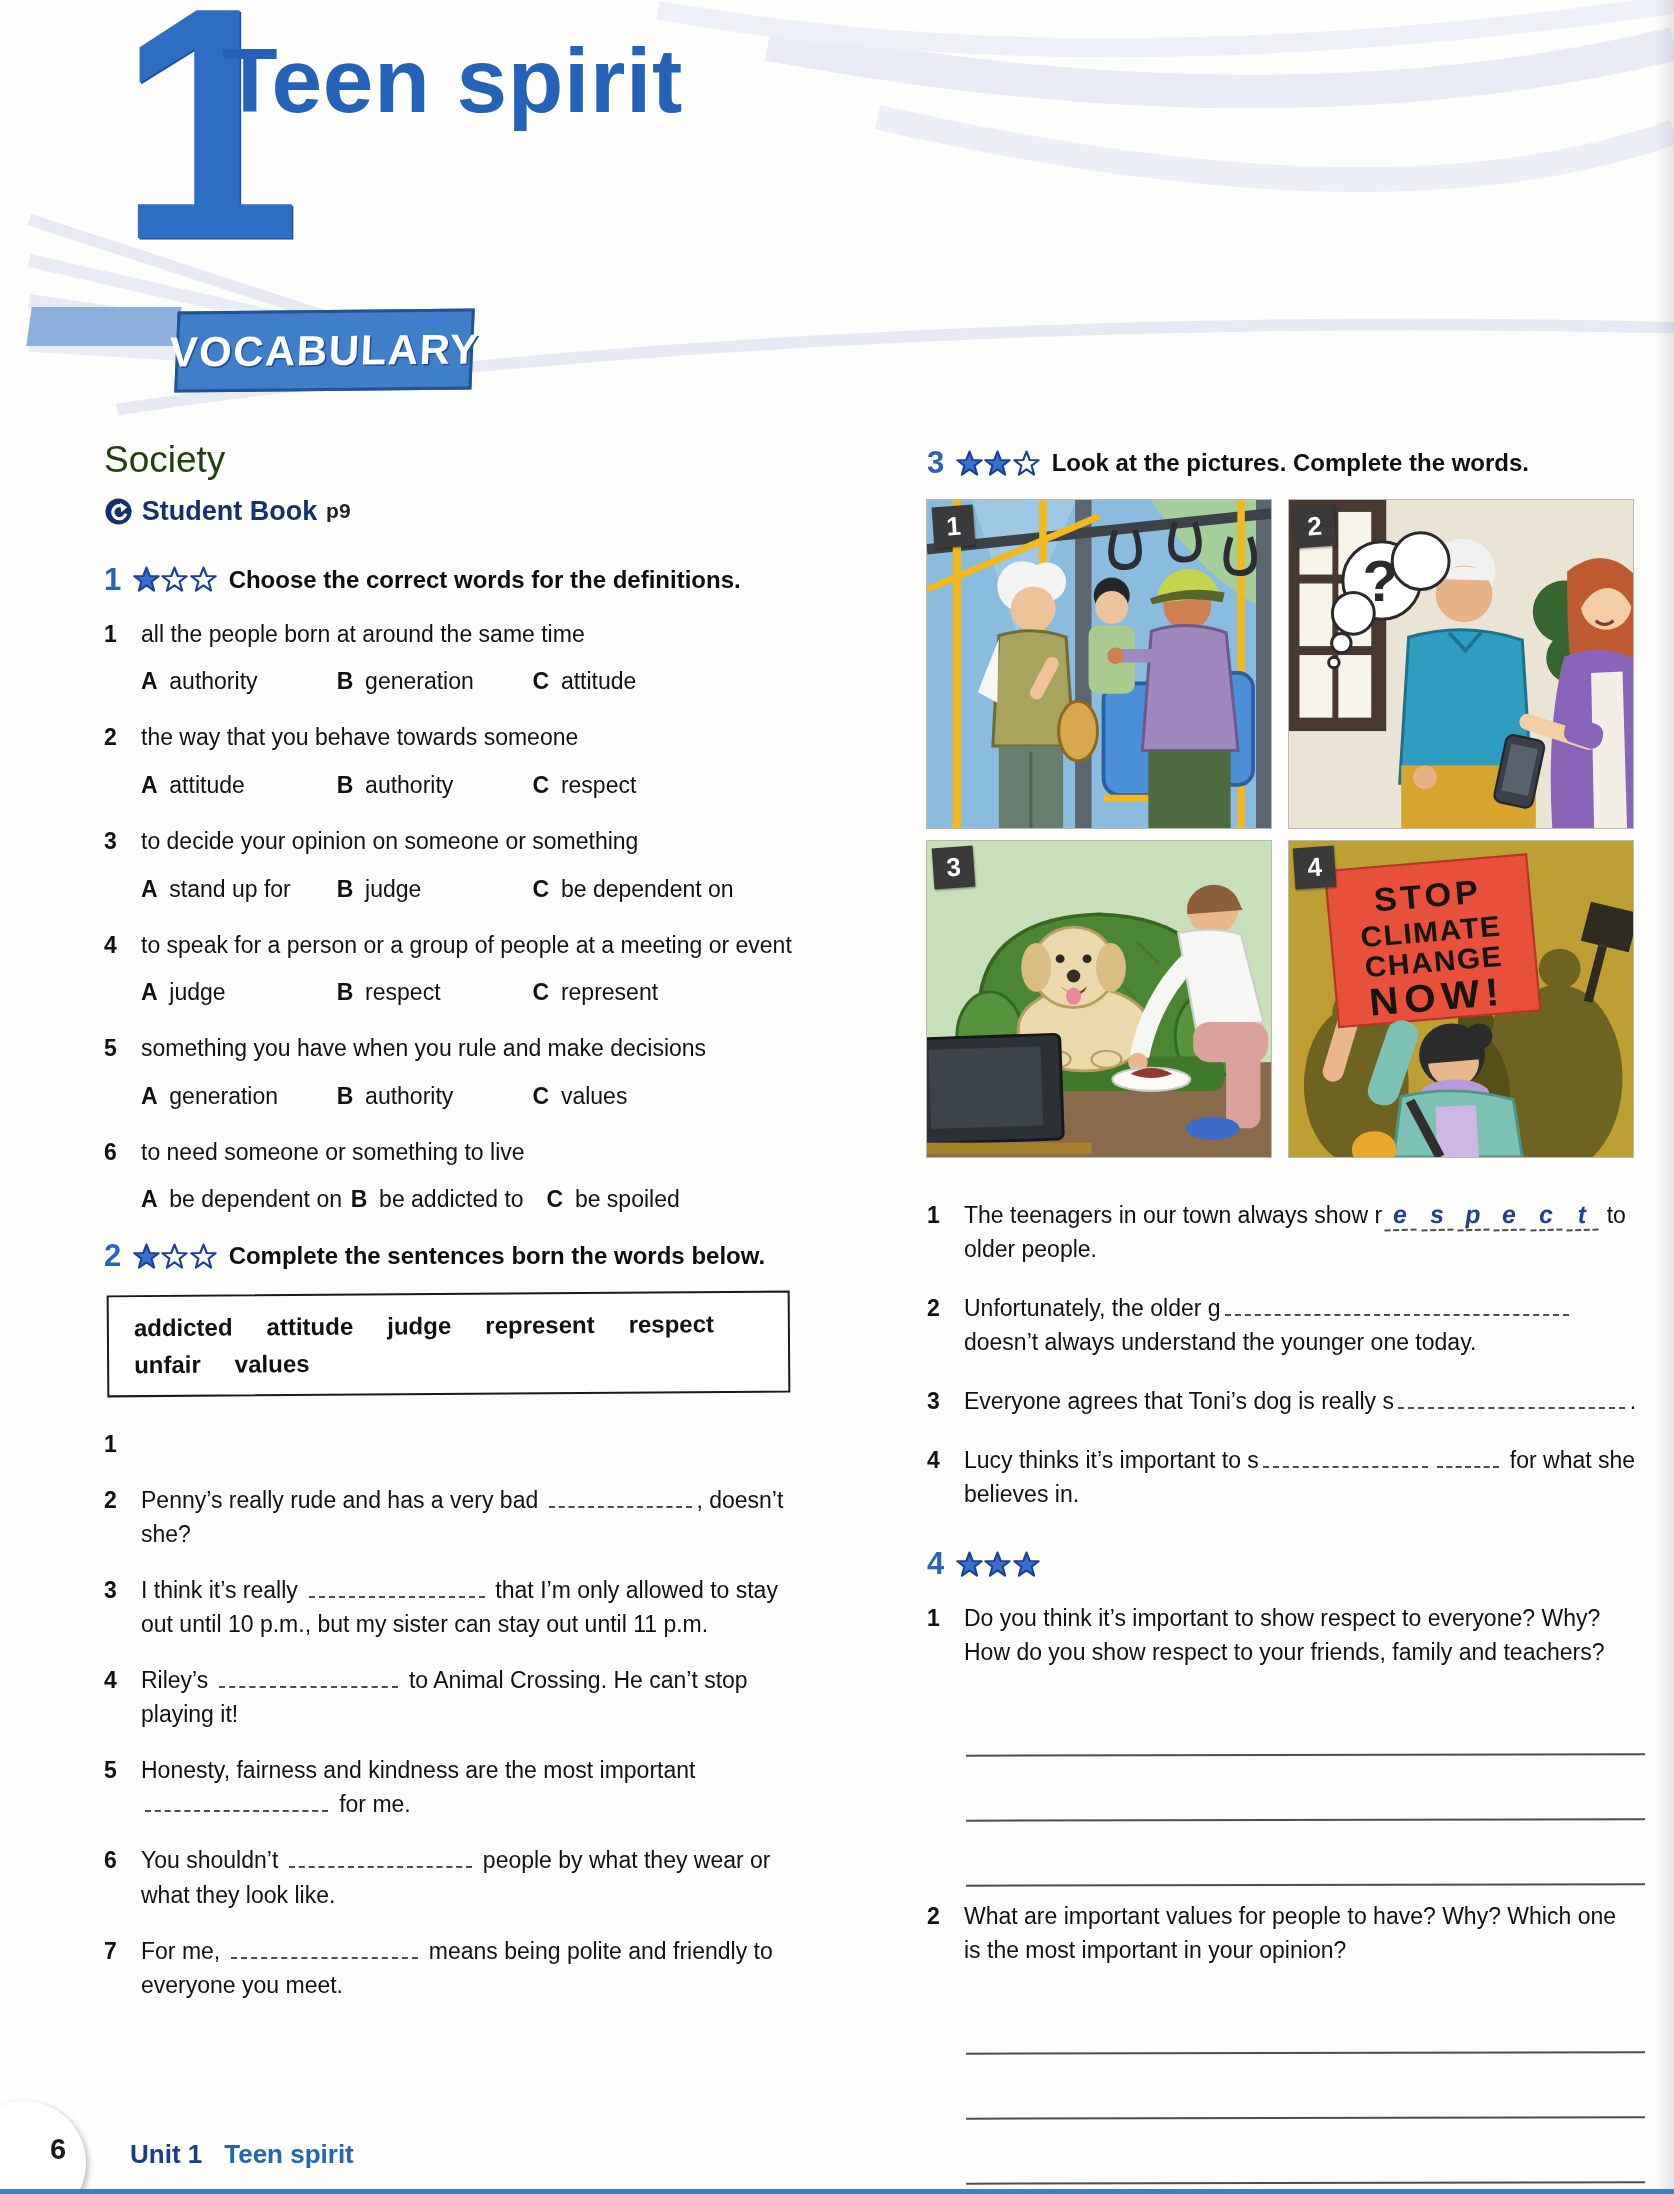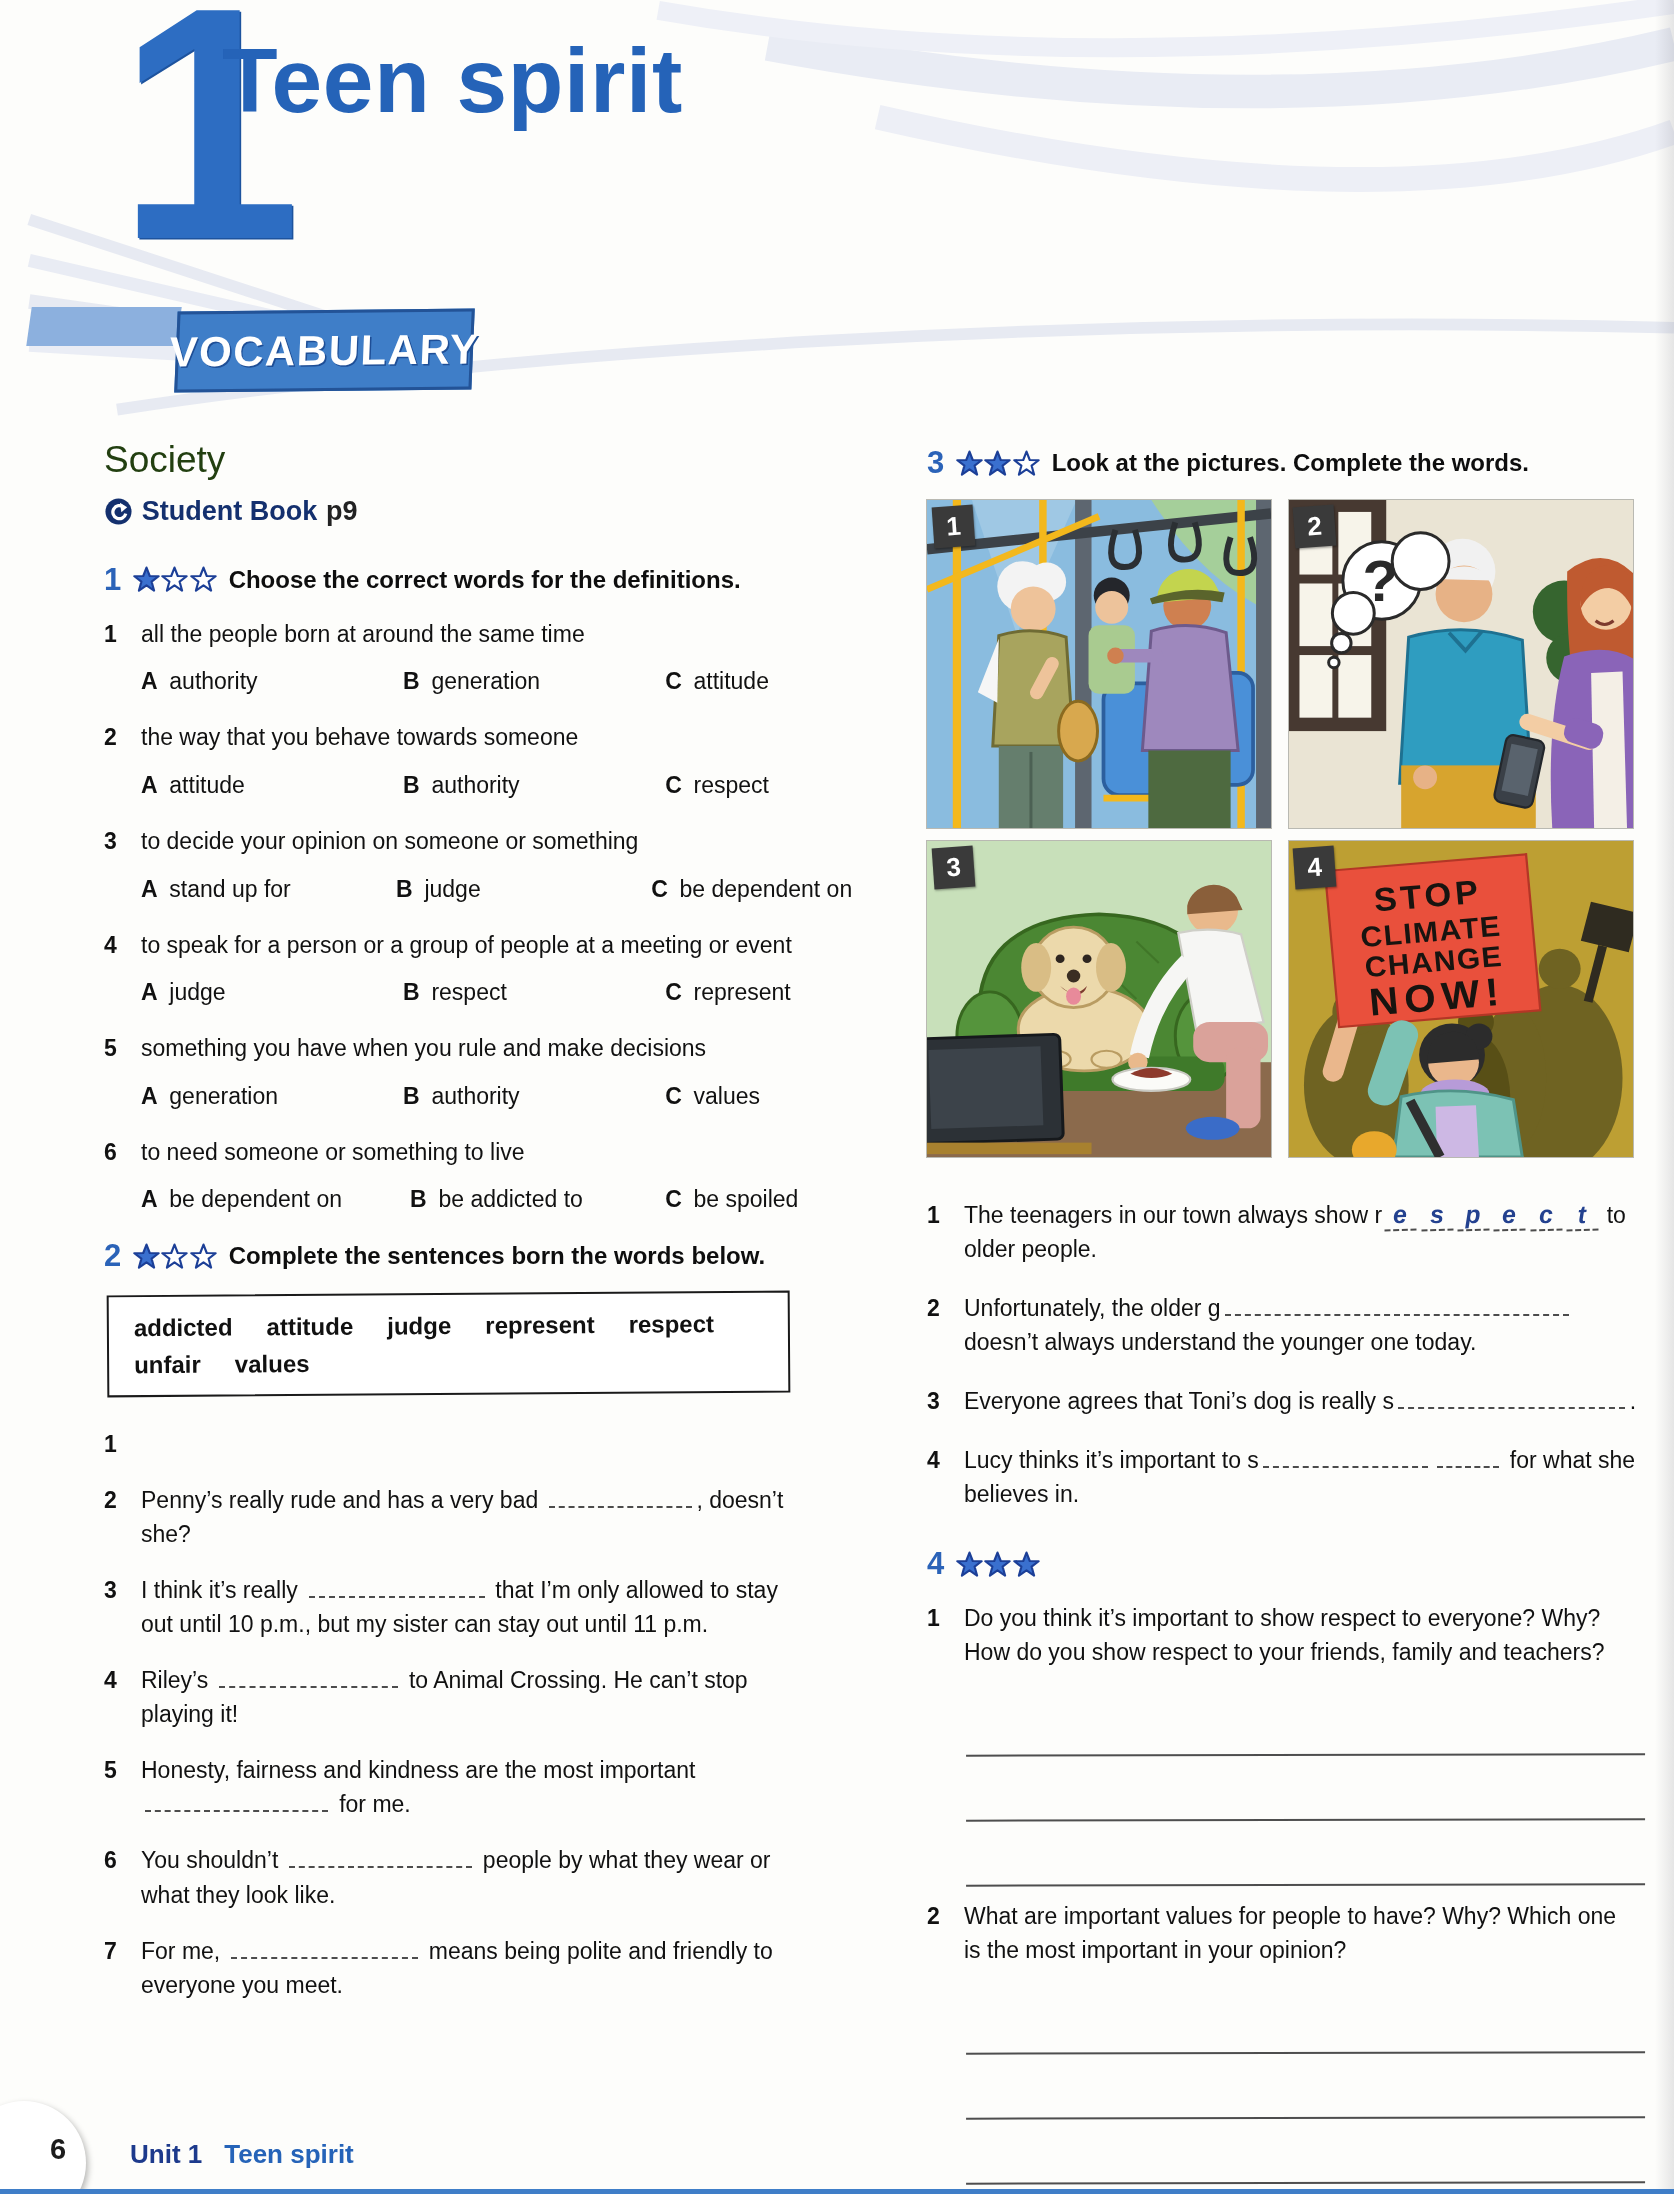--- a/index.html
+++ b/index.html
@@ -40,33 +40,33 @@
   }
   .bottom-bar{position:absolute;left:0;bottom:0;width:1674px;height:5.1px;background:#3f7ec8;}
 
   
   #left-col{position:absolute;left:104px;top:439px;width:757px;}
   #right-col{position:absolute;left:927px;top:445px;width:740px;}
 
   .topic-heading{font-size:37px;font-weight:400;color:#223f10;margin:0 0 14.6px 0;}
   .ref-row{display:flex;align-items:center;gap:8.8px;margin-bottom:35px;}
   .ref-label{font-size:27px;font-weight:800;color:#14306e;}
-  .ref-page{font-size:27px;font-weight:700;color:#222;}
+  .ref-page{font-size:21px;font-weight:700;color:#222;}
 
   .exhead{display:flex;align-items:center;gap:11.7px;margin:25px 0 19px 0;}
   .exnum{font-size:31px;font-weight:800;color:#2b63b8;}
   .stars{display:inline-flex;gap:1.5px;align-items:center;}
   .star{width:27px;height:27px;}
   .exinstr{font-size:24px;font-weight:700;color:#0e0e0e;}
 
   
   .q{display:flex;margin-bottom:22px;}
   .inum{width:37px;flex:0 0 37px;font-weight:700;font-size:23px;line-height:1.48;}
   .qbody{flex:1;font-size:23px;line-height:1.48;max-width:673px;}
-  .opts{display:flex;margin-left:37px;margin-bottom:25px;margin-top:-4.4px;justify-content:space-between;}
+  .opts{display:flex;margin-left:37px;margin-bottom:25px;margin-top:-4.4px;}
   .opt{min-width:187px;font-size:23px;padding-right:8.8px;}
   .opt b{margin-right:11.7px;}
 
   .blank{
     display:inline-block;height:22px;vertical-align:baseline;
     border-bottom:2.2px dashed #4c4c4c;margin:0 4.4px;
   }
   .hw{
     display:inline-block;width:32px;text-align:center;
     border-bottom:2.2px dashed #4c4c4c;

